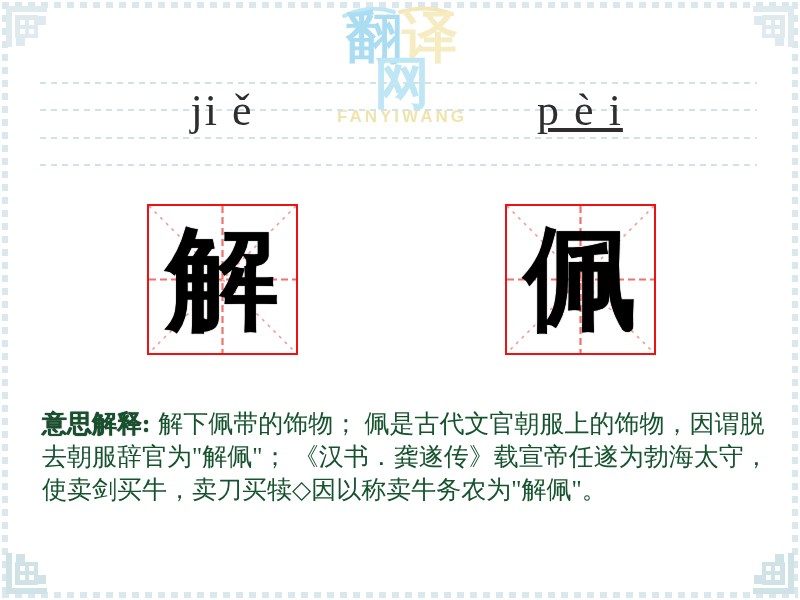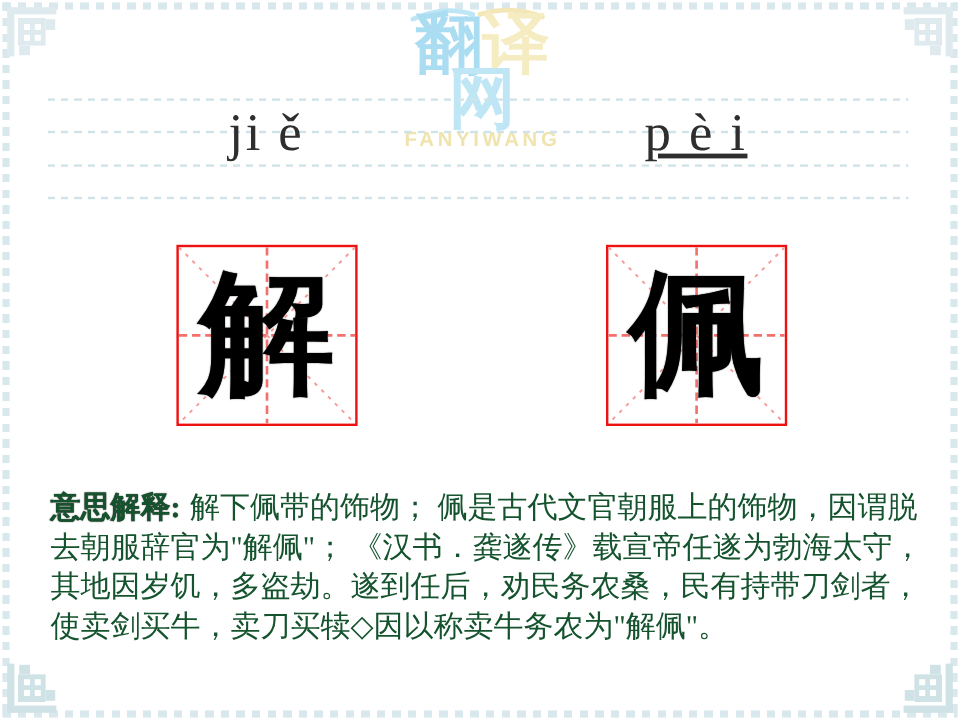--- a/index.html
+++ b/index.html
@@ -162,15 +162,14 @@
     <line x1="147" y1="0" x2="0" y2="147" stroke="#f59a96" stroke-width="1.6" stroke-dasharray="3 5"></line>
     <line x1="0" y1="73.5" x2="147" y2="73.5" stroke="#f2716c" stroke-width="2.2" stroke-dasharray="7 4"></line>
     <line x1="73.5" y1="0" x2="73.5" y2="147" stroke="#f2716c" stroke-width="2.2" stroke-dasharray="7 4"></line>
   </svg>
   <div class="hanzi">佩</div>
 </div>
 
 <div class="definition">
   <div class="def-line"><span class="def-label">意思解释:</span><span>解下佩带的饰物； 佩是古代文官朝服上的饰物，因谓脱</span></div>
   <div class="def-line">去朝服辞官为"解佩"； 《汉书．龚遂传》载宣帝任遂为勃海太守，</div>
-  <div class="def-line">其地因岁饥，多盗劫。遂到任后，劝民务农桑，民有持带刀剑者，</div>
   <div class="def-line">使卖剑买牛，卖刀买犊◇因以称卖牛务农为"解佩"。</div>
 </div>
 
 </body></html>

